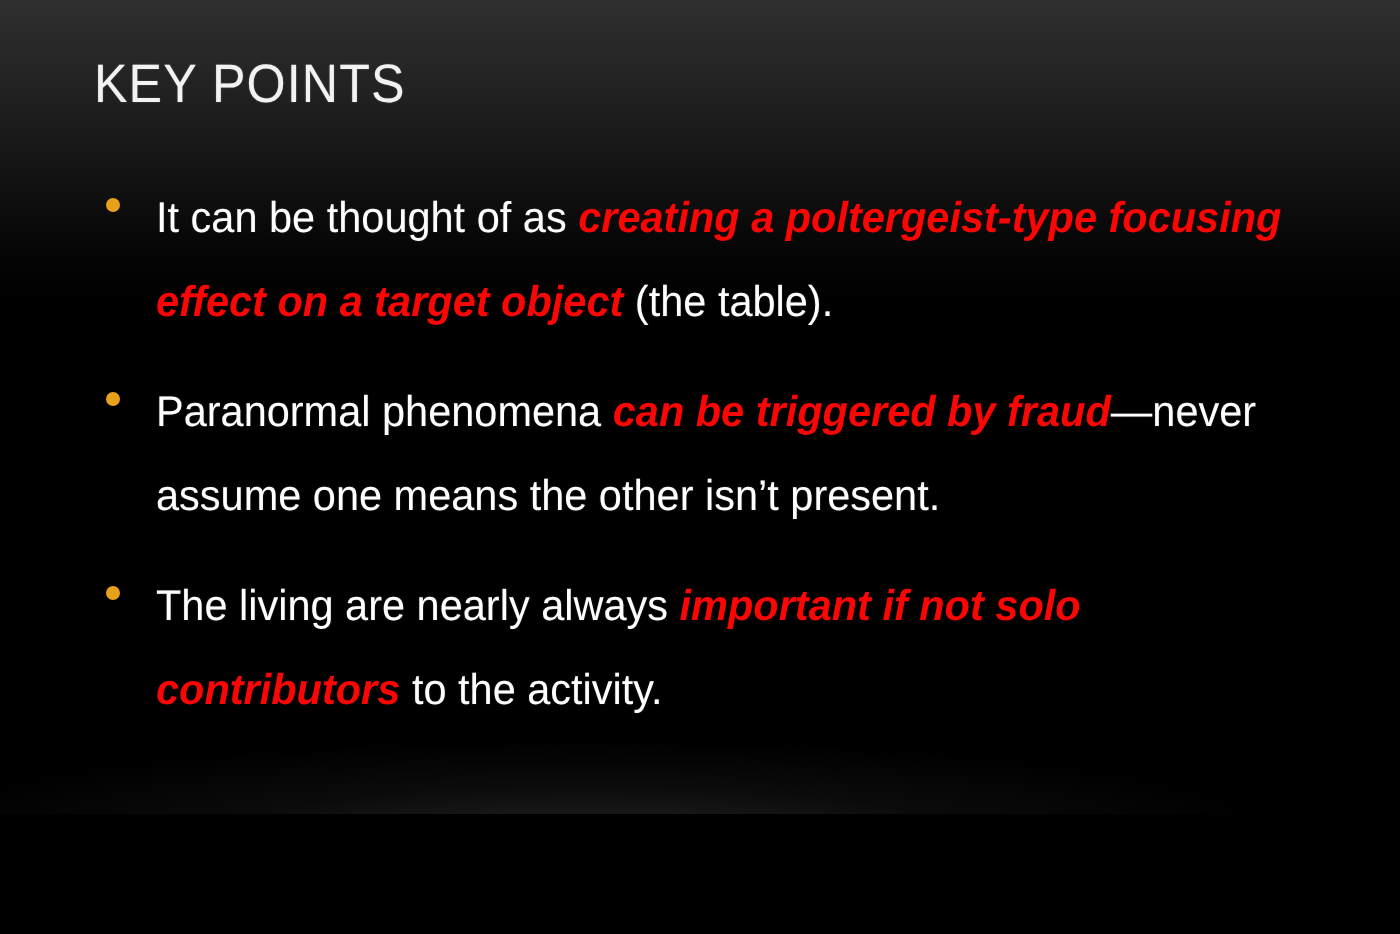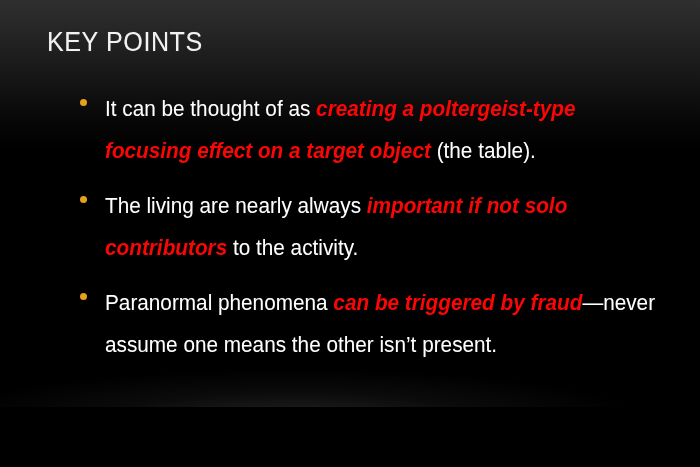--- a/index.html
+++ b/index.html
@@ -77,21 +77,20 @@
     position: absolute;
     left: 0;
     top: 88px;
     width: 700px;
   }
 
   .bullet-item {
     position: relative;
     padding-left: 78px;
     margin-bottom: 13px;
-    margin-left: 27px;
   }
 
   .bullet-marker {
     position: absolute;
     left: 53px;
     top: 11px;
     width: 7px;
     height: 7px;
     border-radius: 50%;
     background: #e8a11b;
@@ -130,24 +129,24 @@
     <div class="bullet-list">
 
       <div class="bullet-item">
         <span class="bullet-marker" style="background: rgb(232, 161, 27);"></span>
         <div class="bullet-text" style="color: rgb(255, 255, 255);"><span>It can be thought of as </span><span class="em" style="color: rgb(252, 5, 5);">creating a poltergeist-type focusing effect on a target object</span><span> (the table).</span></div>
       </div>
 
 
       <div class="bullet-item">
         <span class="bullet-marker" style="background: rgb(232, 161, 27);"></span>
-        <div class="bullet-text" style="color: rgb(255, 255, 255);"><span>The living are nearly always </span><span class="em" style="color: rgb(252, 5, 5);">important if not solo contributors</span><span> to the activity.</span></div>
+        <div class="bullet-text" style="color: rgb(255, 255, 255);"><span>Paranormal phenomena </span><span class="em" style="color: rgb(252, 5, 5);">can be triggered by fraud</span><span>—never assume one means the other isn’t present.</span></div>
       </div>
 
       <div class="bullet-item">
         <span class="bullet-marker" style="background: rgb(232, 161, 27);"></span>
-        <div class="bullet-text" style="color: rgb(255, 255, 255);"><span>Paranormal phenomena </span><span class="em" style="color: rgb(252, 5, 5);">can be triggered by fraud</span><span>—never assume one means the other isn’t present.</span></div>
+        <div class="bullet-text" style="color: rgb(255, 255, 255);"><span>The living are nearly always </span><span class="em" style="color: rgb(252, 5, 5);">important if not solo contributors</span><span> to the activity.</span></div>
       </div>
 
     </div>
 
   </div>
 </div>
 
 </body></html>

